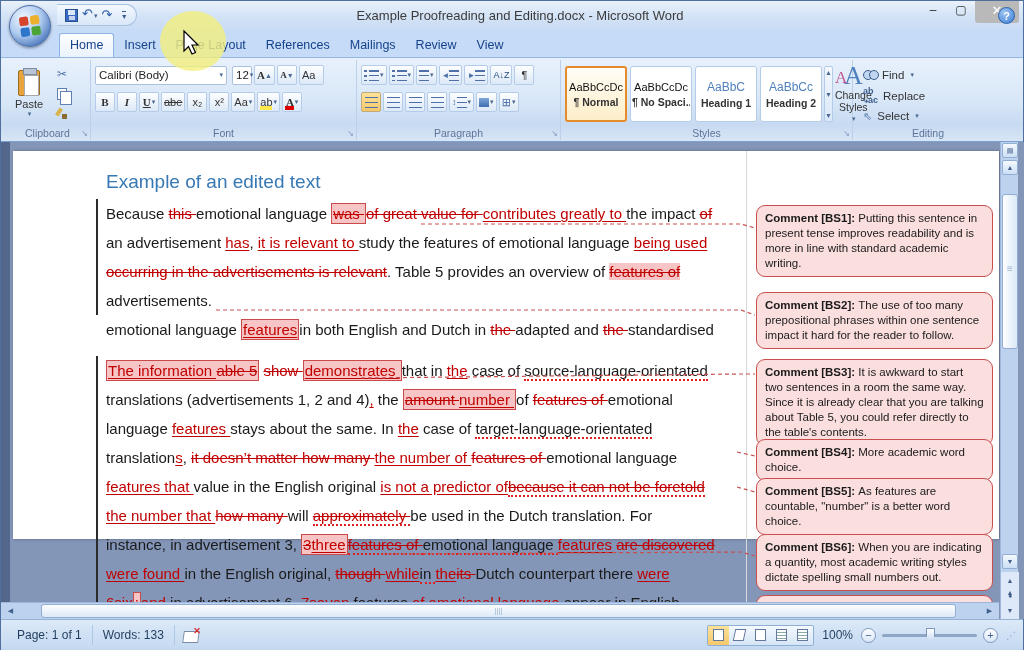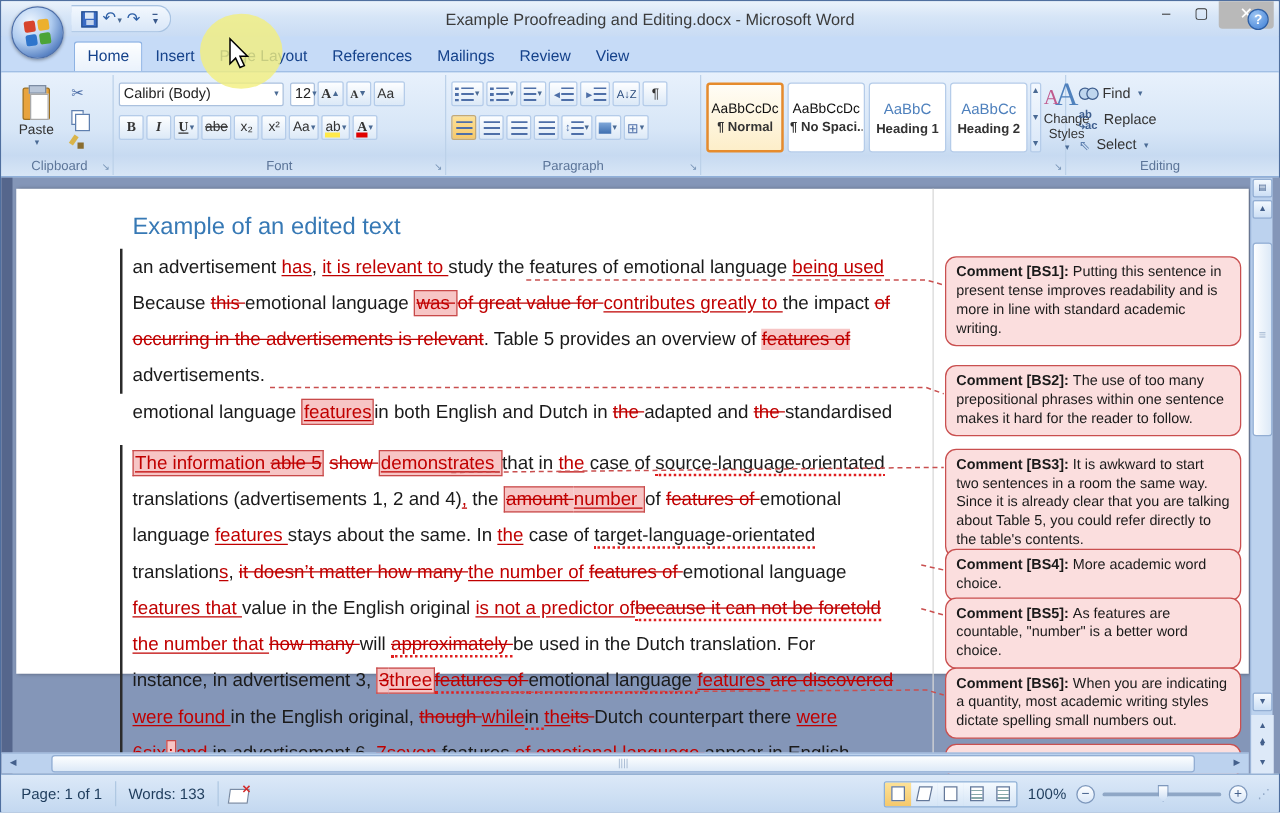--- a/index.html
+++ b/index.html
@@ -373,20 +373,21 @@
       <div id="sscroll">
         <span>▲</span>
         <span>▼</span>
         <span>▼</span>
       </div>
       <div id="chgstyles">
         <span id="chgA">A<i>A</i></span>
         <span>Change Styles</span>
           <span class="dd">▾</span>
       </div>
+      <div class="glabel"><span>Styles</span></div>
       <span class="launch">↘</span>
     </div>
 
     <div class="group" id="g-edit">
       <div class="editrow">
           <span id="binoc"></span>
           <span>Find</span>
           <span class="dd">▾</span>
         </div>
       <div class="editrow">
@@ -399,22 +400,22 @@
           <span class="dd">▾</span>
         </div>
       <div class="glabel"><span>Editing</span></div>
     </div>
   </div>
 
   <div id="docarea">
     <div id="page">
       <div id="dhead">Example of an edited text</div>
       <div id="dtext">
+          <div class="line"><span class="r">Because </span><span class="r d">this </span><span class="r">emotional language </span><span class="r d box">was </span><span class="r d">of great value for </span><span class="r i">contributes greatly to </span><span class="r">the impact </span><span class="r d">of</span></div>
           <div class="line"><span class="r">an advertisement </span><span class="r i">has</span><span class="r">, </span><span class="r i">it is relevant to </span><span class="r">study the features of emotional language </span><span class="r i">being used</span></div>
-          <div class="line"><span class="r">Because </span><span class="r d">this </span><span class="r">emotional language </span><span class="r d box">was </span><span class="r d">of great value for </span><span class="r i">contributes greatly to </span><span class="r">the impact </span><span class="r d">of</span></div>
           <div class="line"><span class="r d">occurring in the advertisements is relevant</span><span class="r">. Table 5 provides an overview of </span><span class="r d hl">features of</span></div>
           <div class="line"><span class="r">advertisements.</span></div>
           <div class="line"><span class="r">emotional language </span><span class="r i box">features</span><span class="r">in both English and Dutch in </span><span class="r d">the </span><span class="r">adapted and </span><span class="r d">the </span><span class="r">standardised</span></div>
           <div class="line gap"><span class="r i box-l">The information </span><span class="r d box-r">able 5</span><span class="r"> </span><span class="r d">show </span><span class="r i box">demonstrates </span><span class="r">that in </span><span class="r i">the</span><span class="r"> case of </span><span class="r w">source-language-orientated</span></div>
           <div class="line"><span class="r">translations (advertisements 1, 2 and 4)</span><span class="r i">,</span><span class="r"> the </span><span class="r d box-l">amount </span><span class="r i box-r">number </span><span class="r">of </span><span class="r d">features of </span><span class="r">emotional</span></div>
           <div class="line"><span class="r">language </span><span class="r i">features </span><span class="r">stays about the same. In </span><span class="r i">the</span><span class="r"> case of </span><span class="r w">target-language-orientated</span></div>
           <div class="line"><span class="r">translation</span><span class="r i">s</span><span class="r">, </span><span class="r d">it doesn’t matter how many </span><span class="r i">the number of </span><span class="r d">features of </span><span class="r">emotional language</span></div>
           <div class="line"><span class="r i">features that </span><span class="r">value in the English original </span><span class="r i">is not a predictor of</span><span class="r d w">because it can not be foretold</span></div>
           <div class="line"><span class="r i">the number that </span><span class="r d">how many </span><span class="r">will </span><span class="r d w">approximately </span><span class="r">be used in the Dutch translation. For</span></div>
           <div class="line"><span class="r">instance, in advertisement 3, </span><span class="r d box-l">3</span><span class="r i box-r">three</span><span class="r d w">features of </span><span class="r w">emotional language </span><span class="r i">features </span><span class="r d">are discovered</span></div>
@@ -429,21 +430,21 @@
         <polyline points="420,82 740,82 754,86" fill="none" stroke="#C94F4F" stroke-width="1.2" stroke-dasharray="4 3"></polyline>
         <polyline points="215,168 740,168 754,173" fill="none" stroke="#C94F4F" stroke-width="1.2" stroke-dasharray="4 3"></polyline>
         <polyline points="360,236 740,232 754,232" fill="none" stroke="#C94F4F" stroke-width="1.2" stroke-dasharray="4 3"></polyline>
         <polyline points="736,310 754,314" fill="none" stroke="#C94F4F" stroke-width="1.2" stroke-dasharray="4 3"></polyline>
         <polyline points="736,345 754,350" fill="none" stroke="#C94F4F" stroke-width="1.2" stroke-dasharray="4 3"></polyline>
         <polyline points="380,412 740,410 754,414" fill="none" stroke="#C94F4F" stroke-width="1.2" stroke-dasharray="4 3"></polyline>
         <polyline points="690,462 754,462" fill="none" stroke="#C94F4F" stroke-width="1.2" stroke-dasharray="4 3"></polyline>
       </svg>
     <div id="commentlayer">
         <div class="cbox" style="top: 63px;"><span class="clabel">Comment [BS1]: </span><span>Putting this sentence in present tense improves readability and is more in line with standard academic writing.</span></div>
-        <div class="cbox" style="top: 150px;"><span class="clabel">Comment [BS2]: </span><span>The use of too many prepositional phrases within one sentence makes it hard for the reader to follow.</span></div>
+        <div class="cbox" style="top: 150px;"><span class="clabel">Comment [BS2]: </span><span>The use of too many prepositional phrases within one sentence impact it hard for the reader to follow.</span></div>
         <div class="cbox" style="top: 217px;"><span class="clabel">Comment [BS3]: </span><span>It is awkward to start two sentences in a room the same way. Since it is already clear that you are talking about Table 5, you could refer directly to the table's contents.</span></div>
         <div class="cbox" style="top: 297px;"><span class="clabel">Comment [BS4]: </span><span>More academic word choice.</span></div>
         <div class="cbox" style="top: 336px;"><span class="clabel">Comment [BS5]: </span><span>As features are countable, "number" is a better word choice.</span></div>
         <div class="cbox" style="top: 392px;"><span class="clabel">Comment [BS6]: </span><span>When you are indicating a quantity, most academic writing styles dictate spelling small numbers out.</span></div>
         <div class="cbox" style="top: 453px;"><span class="clabel">Comment [BS7]: </span><span>A semi-colon is an</span></div>
       </div>
 
     <div id="hscroll">
       <span class="hbtn" style="left:2px">◀</span>
       <div id="hthumb"></div>

